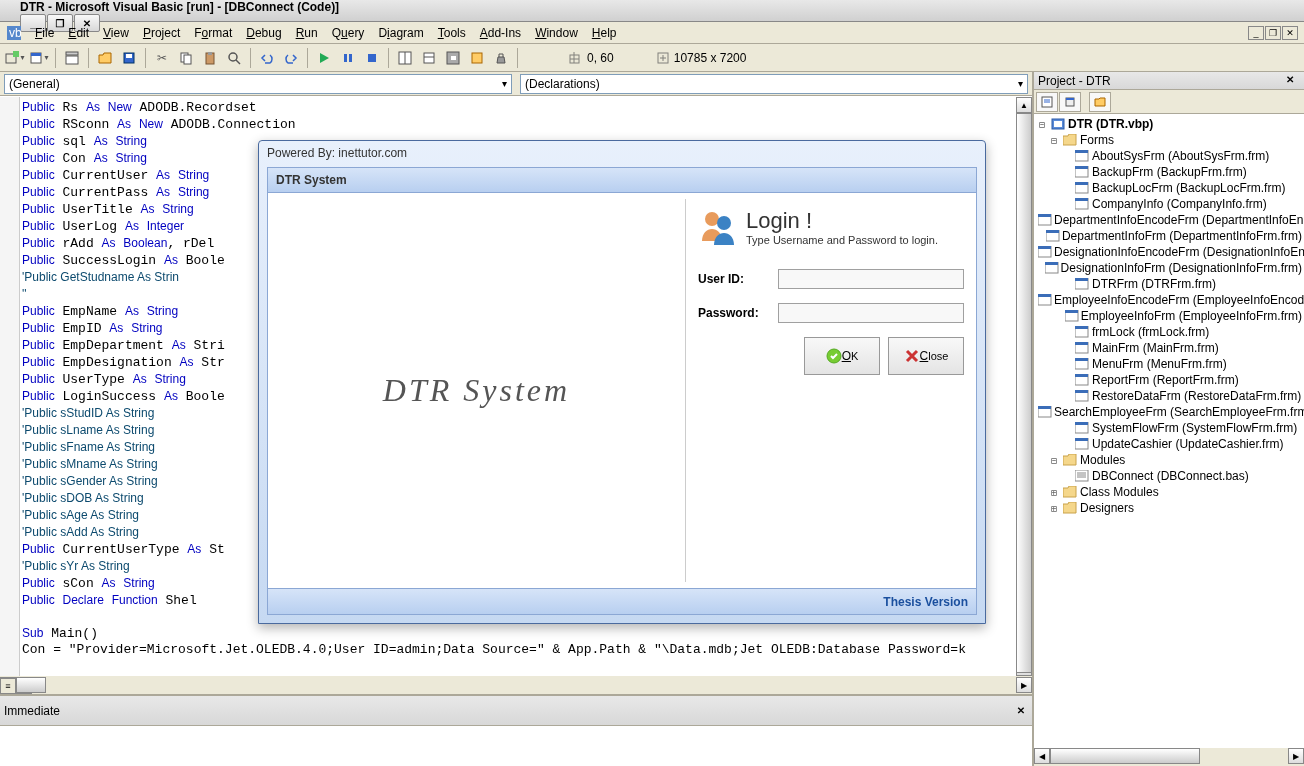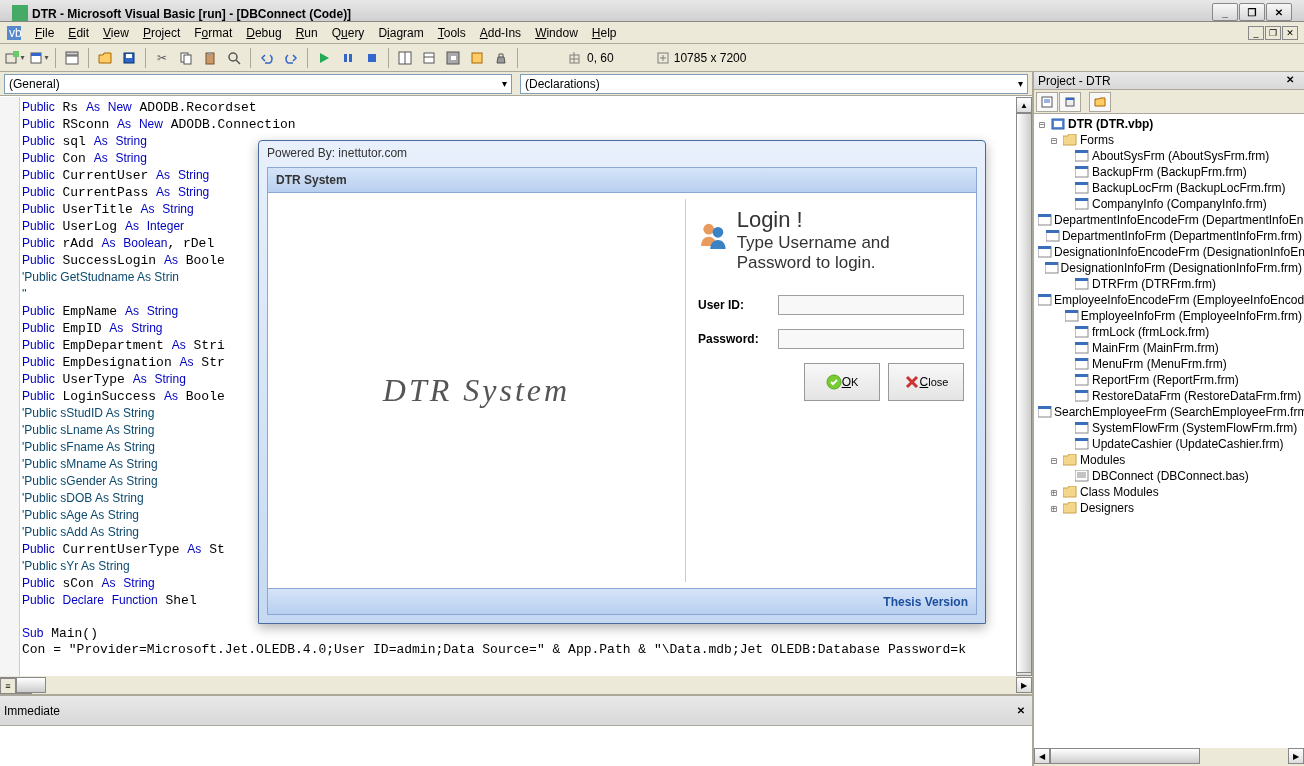--- a/index.html
+++ b/index.html
@@ -1,19 +1,19 @@
 <!DOCTYPE html>
 <html><head>
 <meta charset="utf-8">
 <style>
 * { margin:0; padding:0; box-sizing:border-box; font-family: Tahoma, sans-serif; font-size:12px; }
 body { background:#fff; width:1304px; height:766px; overflow:hidden; position:relative; }
 
 
-.titlebar { height:22px; background:linear-gradient(#e8e8e8,#d0d0d0); border-bottom:1px solid #888; display:flex; align-items:flex-end; padding:0 12px; }
+.titlebar { height:22px; background:linear-gradient(#e8e8e8,#d0d0d0); border-bottom:1px solid #888; display:flex; align-items:flex-start; padding:0 20px;flex-direction:column; }
 .titlebar .icon { width:16px; height:16px; background:#4a6; margin-right:4px; display:inline-block; }
 .titlebar .title { flex:1; font-weight:bold; }
 .winbtns { display:flex; gap:1px; }
 .winbtn { width:26px; height:18px; background:linear-gradient(#f8f8f8,#d8d8d8); border:1px solid #888; border-radius:2px; display:flex; align-items:center; justify-content:center; cursor:pointer; font-size:10px; font-weight:bold; }
 .winbtn.close { color:#000; }
 
 
 .menubar { height:22px; background:#ece9d8; border-bottom:1px solid #aca899; display:flex; align-items:center; padding:0 6px; }
 .menubar .vbicon { width:16px; height:16px; margin-right:6px; display:flex; align-items:center; justify-content:center; }
 .menuitem { padding:2px 7px; cursor:pointer; }
@@ -80,21 +80,21 @@
 .dlg-body { flex:1; margin:2px 8px 8px 8px; display:flex; flex-direction:column; }
 .dlg-header { height:26px; background:linear-gradient(#d6e4f8,#b8cff0); border:1px solid #8ba7d4; padding:0 8px; display:flex; align-items:center; font-weight:bold; color:#333; }
 .dlg-content { flex:1; background:#fff; border:1px solid #8ba7d4; border-top:none; display:flex; position:relative; }
 .dlg-left { flex:1; display:flex; align-items:center; justify-content:center; }
 .dlg-left-text { font-family:"Comic Sans MS","Brush Script MT",cursive; font-size:32px; font-style:italic; color:#555; letter-spacing:3px; }
 .dlg-divider { width:1px; background:#ccc; margin:6px 0; }
 .dlg-right { width:290px; padding:14px 12px; }
 .login-head { display:flex; align-items:center; gap:8px; margin-bottom:22px; }
 .login-icon { width:40px; height:40px; }
 .login-title { font-size:22px; color:#333; font-weight:normal; font-family:"Segoe UI",Tahoma,sans-serif; }
-.login-sub { font-size:17px; color:#333; }
+.login-sub { font-size:11px; color:#333; }
 .form-row { display:flex; align-items:center; margin-bottom:14px; }
 .form-row label { width:80px; font-weight:bold; }
 .form-row input { flex:1; height:20px; border:1px solid #a0a0a0; background:#f8f8f8; padding:0 4px; outline:none; }
 .btn-row { display:flex; justify-content:flex-end; gap:8px; margin-top:6px; }
 .dlg-btn { width:76px; height:38px; background:linear-gradient(#f8f8f8,#e4e4e4); border:1px solid #999; cursor:pointer; display:flex; align-items:center; justify-content:center; gap:0; }
 .dlg-btn svg { width:16px; height:16px; }
 .dlg-btn span { font-size:11px; }
 .dlg-btn span u { text-decoration:underline; }
 .dlg-footer { height:26px; background:linear-gradient(#d6e4f8,#b8cff0); border:1px solid #8ba7d4; border-top:none; display:flex; align-items:center; justify-content:flex-end; padding:0 8px; font-weight:bold; color:#1a4f9e; }
 </style>

